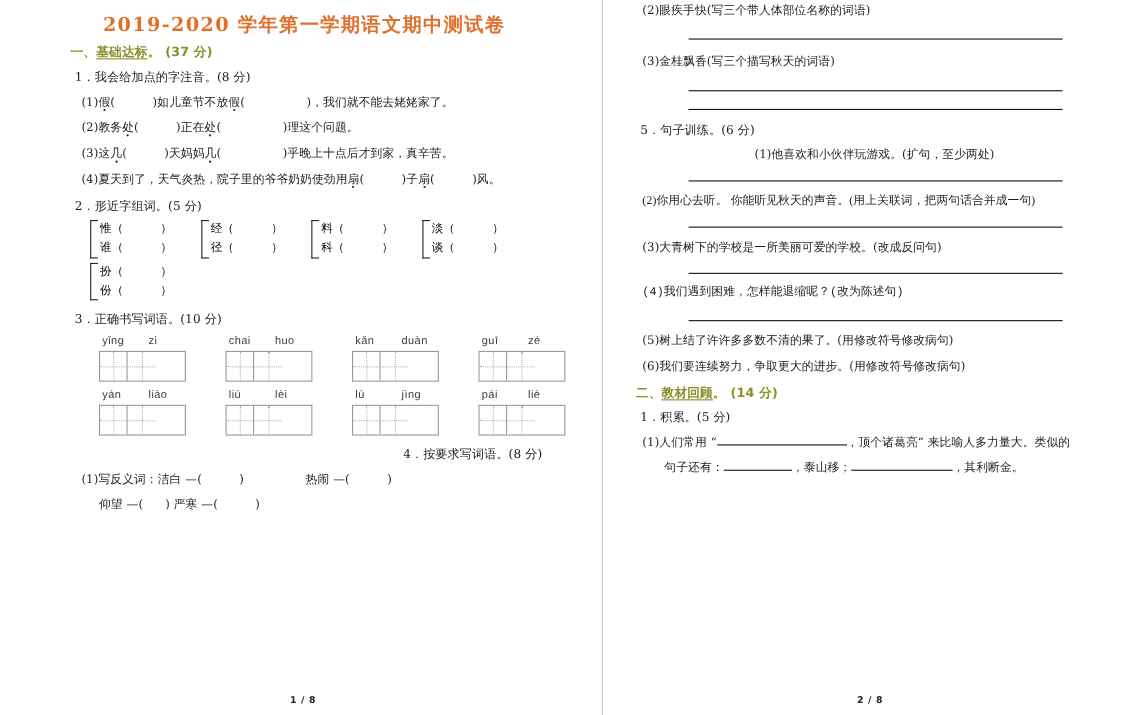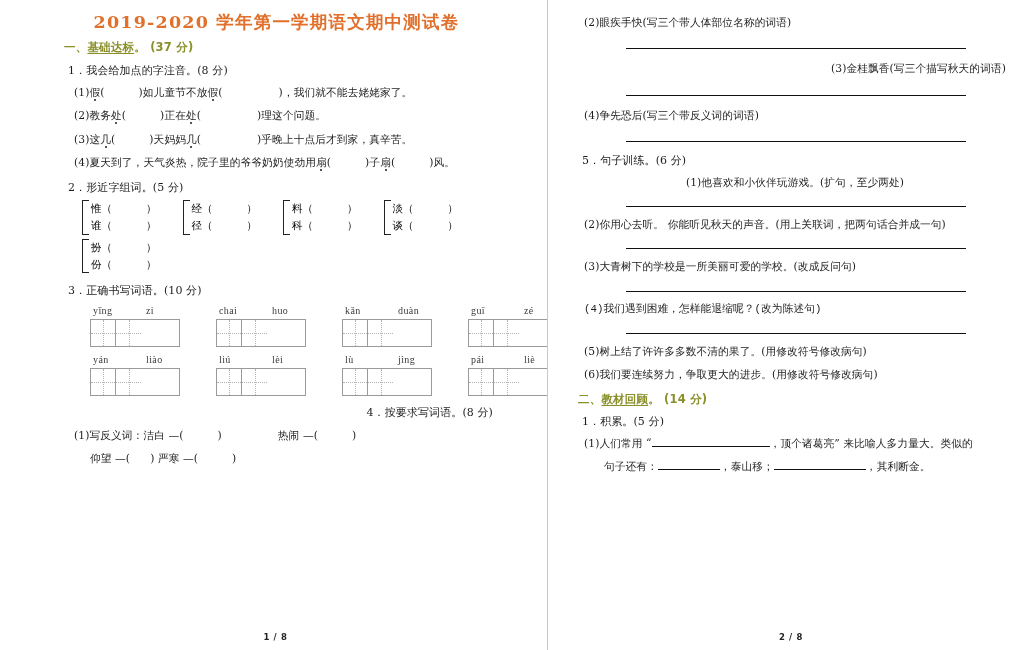--- a/index.html
+++ b/index.html
@@ -125,23 +125,22 @@
     display: flex;
     margin-bottom: 7px;
   }
   .grid-cellgroup { margin-right: 36px; }
   .py {
     font-size: 10px;
     color: #3a3a3a;
     letter-spacing: .4px;
     margin-bottom: 3px;
     display: flex;
-    font-family: Liberation Serif, serif;
+    font-family: Liberation Sans, sans-serif;
     padding-left: 3px;
-    gap: 11px;
   }
   .py span { display: inline-block; min-width: 34px; }
   .py span + span { margin-left: 8px; }
   .tzg {
     display: flex;
     border: 1.3px solid #9a9a9a;
   }
   .tzg .cell {
     width: 25px; height: 26px;
     position: relative;
@@ -359,45 +358,42 @@
       </div>
       <div class="q q-item indent2">
         仰望 —(<span class="gap-sm"></span>) 严寒 —(<span class="gap"></span>)
       </div>
 
     </div>
     <div class="page-no">1 / 8</div>
   </div>
 
   <div class="page page-right">
-    <div class="inner" style="padding: 13px 24px 0 26px;">
+    <div class="inner" style="padding: 0 24px 0 26px;">
 
       <div class="q q-item" style="margin-left:10px;">
         <span>(2)</span><span>眼疾手快(写三个带人体部位名称的词语)</span>
       </div>
       <div class="ansline"></div>
 
-      <div class="q q-item" style="margin-left:10px;text-align:right;">
+      <div class="q q-item" style="margin-left:10px;">
         <span>(3)</span><span>金桂飘香(写三个描写秋天的词语)</span>
       </div>
       <div class="ansline"></div>
 
-      <div class="q q-item" style="margin-left:10px;">
-        <span>(4)</span><span>争先恐后(写三个带反义词的词语)</span>
-      </div>
       <div class="ansline"></div>
 
       <div class="q q-title" style="margin-left:8px;">5．句子训练。(6 分)</div>
 
       <div class="q q-item" style="margin-left:10px;text-align:center;">
         <span>(1)</span><span>他喜欢和小伙伴玩游戏。(扩句，至少两处)</span>
       </div>
       <div class="ansline" style="margin:14px 0 8px 52px;"></div>
 
-      <div class="q q-item" style="margin-left:10px;">
+      <div class="q q-item" style="margin-left:10px;font-family:Liberation Serif, serif;">
         <span>(2)</span><span>你用心去听。 你能听见秋天的声音。(用上关联词，把两句话合并成一句)</span>
       </div>
       <div class="ansline" style="margin:14px 0 8px 52px;"></div>
 
       <div class="q q-item" style="margin-left:10px;">
         <span>(3)</span><span>大青树下的学校是一所美丽可爱的学校。(改成反问句)</span>
       </div>
       <div class="ansline" style="margin:14px 0 8px 52px;"></div>
 
       <div class="q q-item" style="margin-left:10px;font-family:Liberation Mono, monospace;">
@@ -414,21 +410,21 @@
 
       <div class="section-head" style="margin-top:8px;">
         <span>二、</span><span class="hl">教材回顾</span><span>。</span> <span>(14 分)</span>
       </div>
 
       <div class="q q-title" style="margin-left:8px;margin-top:4px;">1．积累。(5 分)</div>
 
       <div class="q q-item" style="margin-left:10px;">
         <span>(1)人们常用 “</span><span class="blank-inline" style="width:118px;"></span><span>，顶个诸葛亮” 来比喻人多力量大。类似的</span>
       </div>
-      <div class="q q-item indent2" style="margin-left:30px;font-family:Liberation Mono, monospace;">
+      <div class="q q-item indent2" style="margin-left:30px;">
         <span>句子还有：</span><span class="blank-inline" style="width:62px;"></span><span>，泰山移；</span><span class="blank-inline" style="width:92px;"></span><span>，其利断金。</span>
       </div>
 
     </div>
     <div class="page-no">2 / 8</div>
   </div>
 
 </div>
 
 </body></html>

